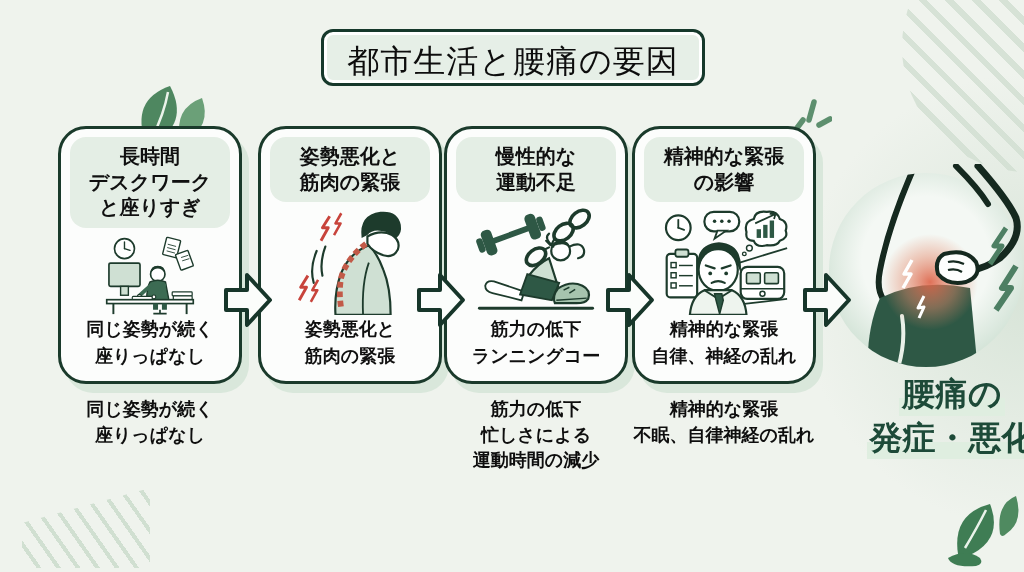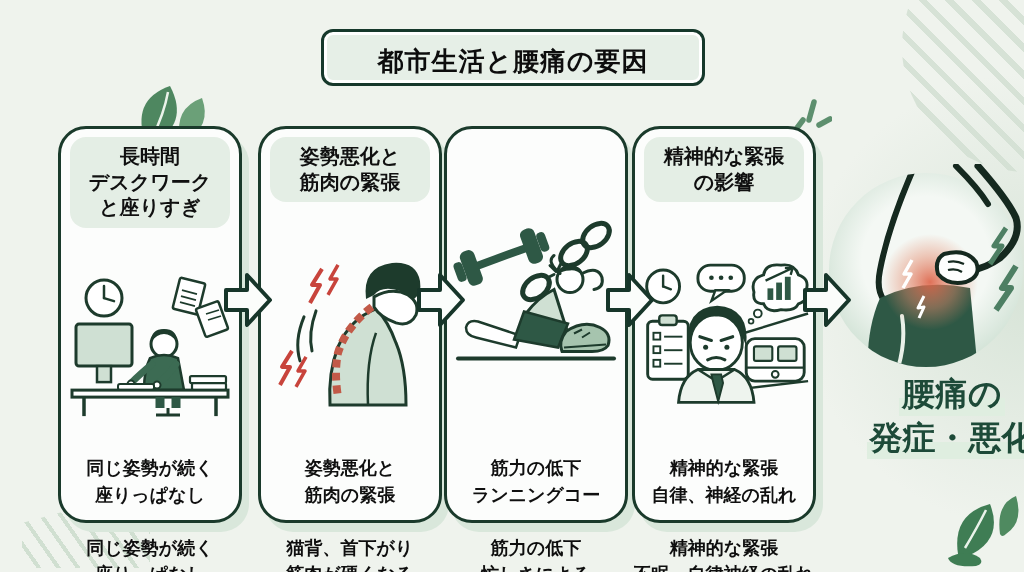--- a/index.html
+++ b/index.html
@@ -16,26 +16,26 @@
     background:repeating-linear-gradient(55deg, rgba(0,0,0,0) 0 12px, #cbdccc 12px 16px); opacity:.85; z-index:0;
     clip-path:polygon(0 100%, 100% 100%, 100% 20%, 0 55%); }
   .leaves-tl { position:absolute; left:112px; top:80px; width:108px; height:110px; z-index:1; }
   .leaves-br { position:absolute; left:940px; top:490px; width:82px; height:82px; z-index:1; }
   .sparks { position:absolute; left:786px; top:90px; width:46px; height:48px; z-index:1; }
 
   
   .title-banner { position:absolute; left:321px; top:29px; width:384px; height:57px; z-index:3;
     background:#e6efe7; border:3px solid #16382b; border-radius:12px; box-shadow:inset 0 0 0 3px #ffffff;
     display:flex; align-items:center; justify-content:center; }
-  .title-banner span { font-size:26px; font-weight:700; color:#0d0d0d; letter-spacing:1px;margin-top:8px; }
+  .title-banner span { font-size:32px; font-weight:400; color:#0d0d0d; letter-spacing:1px;margin-top:8px; }
 
   
   .col { position:absolute; top:126px; width:184px; z-index:2; }
   .col1 { left:58px; } .col2 { left:258px; } .col3 { left:444px; } .col4 { left:632px; }
-  .card { height:397px; background:#fcfdfc; border:3.5px solid #1a3a2b; border-radius:28px;
+  .card { height:258px; background:#fcfdfc; border:3.5px solid #1a3a2b; border-radius:28px;
     box-shadow:7px 9px 0 #d9e7db; display:flex; flex-direction:column; overflow:hidden; }
   .card-title { margin:8px 9px 2px; background:#e4eee5; border-radius:16px; padding:7px 2px;
     font-size:20px; font-weight:800; text-align:center; white-space:pre; line-height:1.28; color:#101010; }
   .card-illo { flex:1; display:flex; align-items:center; justify-content:center; padding:2px 3px 0; min-height:0; }
   .card-illo svg { width:100%; height:100%; }
   .card-caption { text-align:center; font-size:18px; font-weight:800; white-space:pre;
     line-height:1.5; margin:0 0 12px; color:#101010; }
   .card-note { margin-top:12px; text-align:center; font-size:18px; font-weight:800; white-space:pre;
     line-height:1.42; color:#0e0e0e; }
 
@@ -149,26 +149,26 @@
           <path d="M112 54 Q86 64 74 92 Q64 118 66 150 L142 150 Q142 112 132 88 Q124 66 112 54Z" fill="#cfe0d3" stroke="#1d3b2c" stroke-width="3"></path>
           <path d="M112 78 Q102 106 104 150" fill="none" stroke="#1d3b2c" stroke-width="2.5"></path>
           <path d="M110 42 Q128 32 144 40 Q156 48 152 60 Q146 72 132 68 Q116 62 110 52Z" fill="#fff" stroke="#1d3b2c" stroke-width="3"></path>
           <path d="M102 44 Q98 12 128 8 Q152 6 156 26 Q158 38 150 44 L136 36 Q118 30 110 40Z" fill="#1d3b2c"></path>
           <path d="M108 52 Q82 72 74 98 Q70 118 74 142" fill="none" stroke="#c25a48" stroke-width="8" stroke-dasharray="8 5"></path>
         </svg>
       </div>
       <div class="card-caption">姿勢悪化と
 筋肉の緊張</div>
     </div>
-    <div class="card-note">猫背、首下がり
-筋肉が硬くなる</div>
   </div>
 
   <div class="col col3">
     <div class="card">
+      <div class="card-title">慢性的な
+運動不足</div>
       <div class="card-illo">
         <svg viewBox="0 0 172 150">
           <g transform="rotate(-20 50 40)" fill="#2e5845">
             <rect x="20" y="36" width="62" height="8" rx="4"></rect>
             <rect x="12" y="22" width="15" height="36" rx="6"></rect>
             <rect x="76" y="22" width="15" height="36" rx="6"></rect>
             <rect x="3" y="30" width="9" height="20" rx="4"></rect>
             <rect x="91" y="30" width="9" height="20" rx="4"></rect>
           </g>
           <g fill="none" stroke="#1d3b2c" stroke-width="5">

